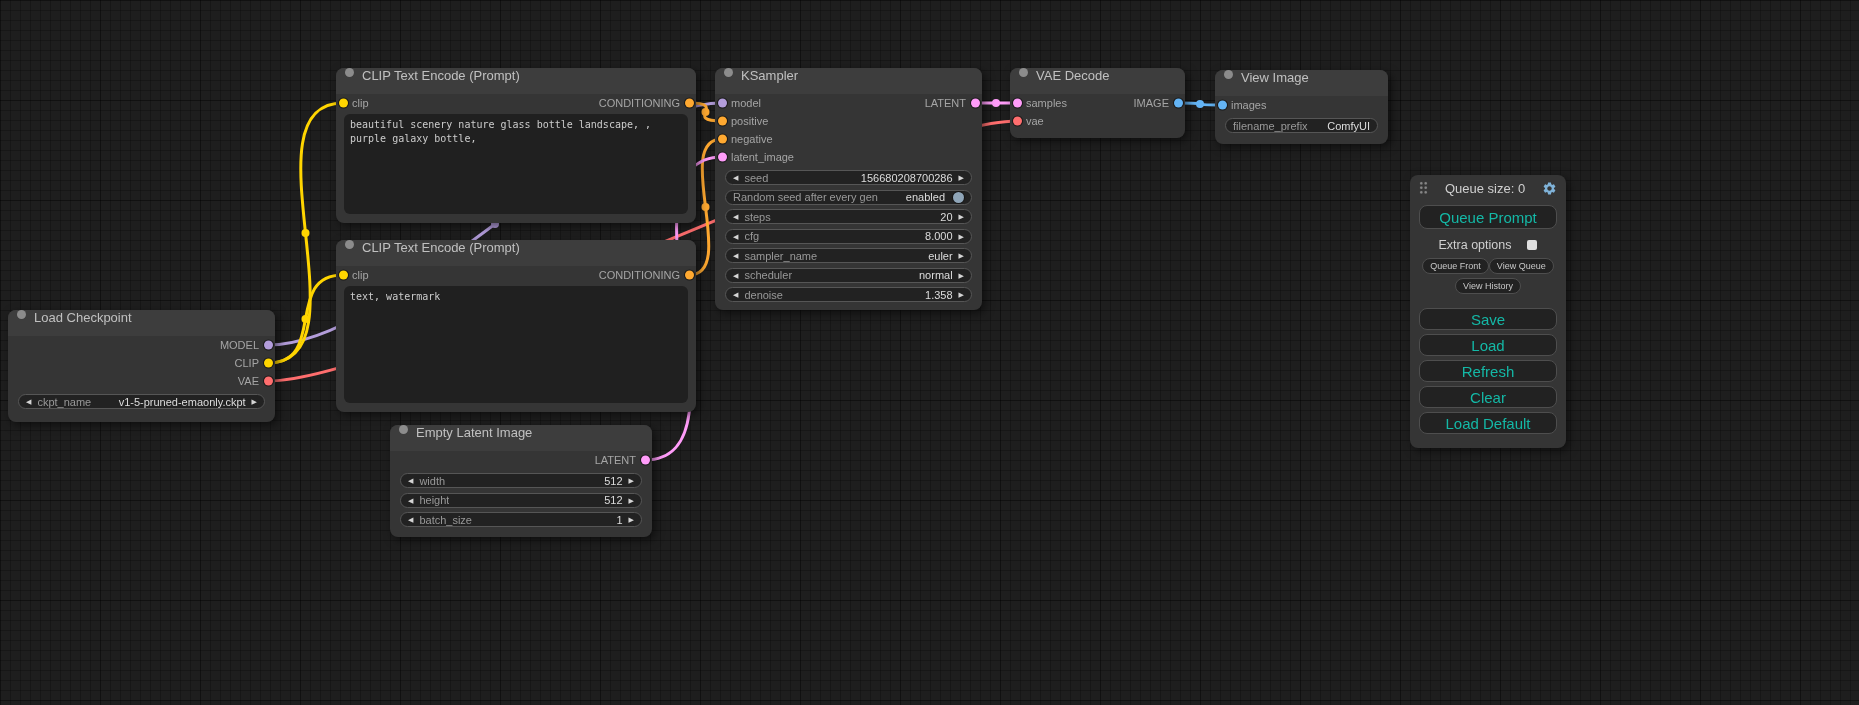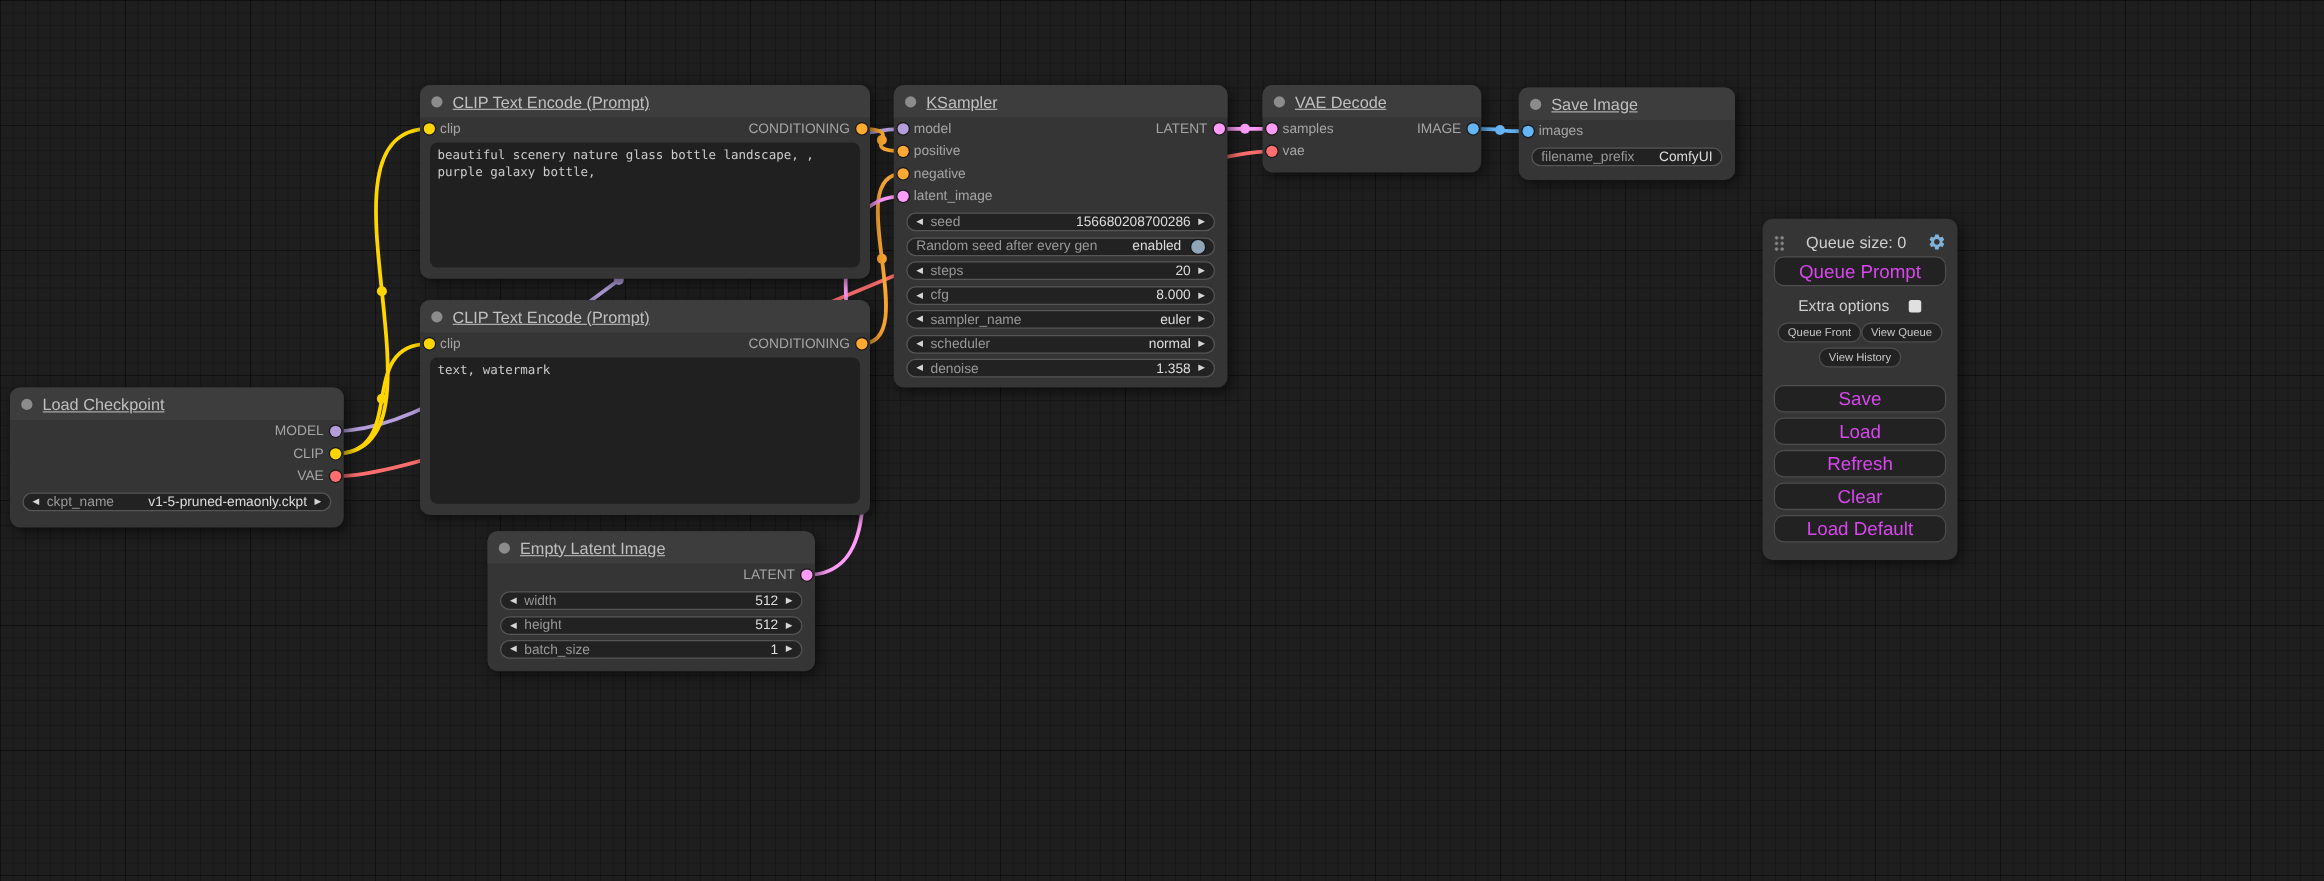--- a/index.html
+++ b/index.html
@@ -18,22 +18,22 @@
   }
   #links-svg{position:absolute;left:0;top:0;z-index:1}
 
   
   .node{
     position:absolute;z-index:2;display:flex;flex-direction:column;
     background:#353535;border-radius:8px;
     box-shadow:3px 3px 10px rgba(0,0,0,.55);
   }
   .node-header{
-    height:26px;flex:0 0 26px;display:flex;align-items:center;gap:8px;
-    padding:0 9px;background:#3d3d3d;border-radius:8px 8px 0 0;text-decoration:underline;
+    height:26px;flex:0 0 26px;display:flex;align-items:flex-start;gap:8px;
+    padding:0 9px;background:#3d3d3d;border-radius:8px 8px 0 0;
   }
   .collapse-dot{width:9px;height:9px;border-radius:50%;background:#8c8c8c;flex:0 0 auto}
   .node-title{font-size:13px;color:#c0c0c0;white-space:nowrap;overflow:hidden}
   .slots{display:flex;flex-direction:column}
   .slot-row{position:relative;height:18px;display:flex;align-items:center;padding:0 16px;font-size:11px;color:#a5a5a5}
   .slot-row.out{justify-content:flex-end}
   .slot-row.both{justify-content:space-between}
   .slot-dot{position:absolute;top:50%;transform:translateY(-50%);width:9px;height:9px;border-radius:50%;box-shadow:0 0 0 1px rgba(0,0,0,.55)}
   .slot-dot.in-dot{left:2.5px}
   .slot-dot.out-dot{right:2.5px}
@@ -60,31 +60,31 @@
   #node-ksampler{left:715px;top:68px;width:267px;height:242px}
   #node-vae-decode{left:1010px;top:68px;width:175px;height:70px}
   #node-save-image{left:1215px;top:70px;width:173px;height:74px}
 
   
   #queue-panel{
     position:absolute;left:1410px;top:175px;width:156px;z-index:3;
     background:#353535;border-radius:8px;box-shadow:3px 3px 10px rgba(0,0,0,.5);
     padding:6px 9px 10px;display:flex;flex-direction:column;
   }
-  .qp-header{display:flex;align-items:flex-end;height:20px;margin-bottom:4px}
+  .qp-header{display:flex;align-items:flex-start;height:20px;margin-bottom:4px}
   .drag-handle{
     width:9px;height:13px;flex:0 0 auto;
     background-image:radial-gradient(#8a8a8a 1.1px, transparent 1.4px);
     background-size:4.5px 4.5px;background-position:0 0;
   }
   .queue-size{flex:1;text-align:center;font-size:13px;color:#cfcfcf}
   .gear{width:15px;height:15px;flex:0 0 auto;cursor:pointer}
   button{
     font-family:"Liberation Sans",sans-serif;
-    background:#222;border:1px solid #4e4e4e;border-radius:8px;color:#d946ef;cursor:pointer;
+    background:#222;border:1px solid #4e4e4e;border-radius:8px;color:#14b8a6;cursor:pointer;
   }
   button.big{height:22px;font-size:15px;margin-bottom:4px;width:100%}
   button.primary{height:24px;margin-bottom:7px}
   .extra-row{display:flex;align-items:center;justify-content:center;gap:16px;margin:2px 0 6px;font-size:12.5px;color:#cfcfcf}
   .checkbox{width:10px;height:10px;border-radius:2px;background:#e0e0e0;flex:0 0 auto}
   .small-row{display:flex;justify-content:center;margin-bottom:4px}
   .small-row.center{justify-content:center}
   button.small{font-size:9px;padding:2px 7px;border-radius:9px;color:#c8c8c8}
   .gap-before-save{height:10px}
 </style>
@@ -291,21 +291,21 @@
     <div class="slot-row">
       <span class="slot-dot in-dot" style="background-color: rgb(255, 110, 110);"></span>
       <span class="slot-label">vae</span>
     </div>
   </div>
 </div>
 
 <div class="node" id="node-save-image">
   <div class="node-header">
     <span class="collapse-dot"></span>
-    <span class="node-title">Save Image</span>
+    <span class="node-title">View Image</span>
   </div>
   <div class="slots">
     <div class="slot-row">
       <span class="slot-dot in-dot" style="background-color: rgb(100, 181, 246);"></span>
       <span class="slot-label">images</span>
     </div>
   </div>
   <div class="widgets">
     <div class="widget">
       <span class="w-label">filename_prefix</span>

